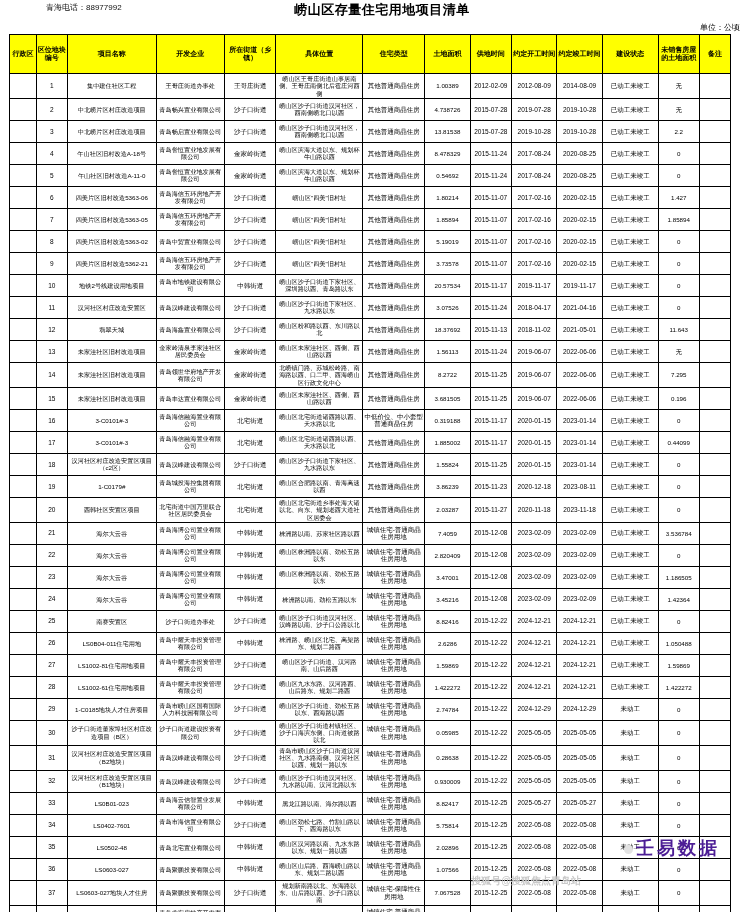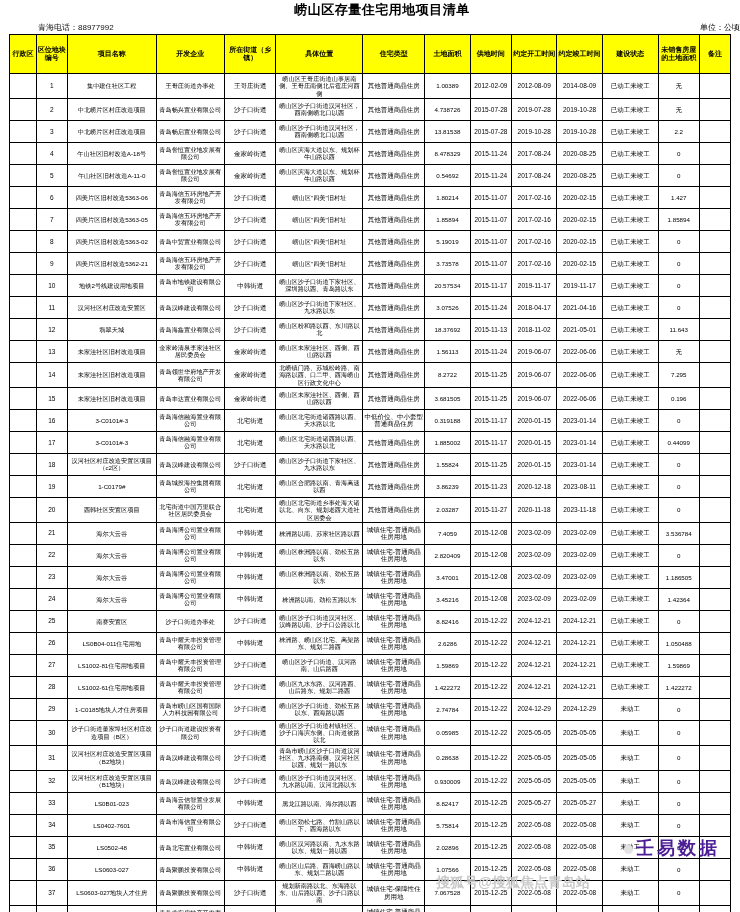--- a/index.html
+++ b/index.html
@@ -8,21 +8,21 @@
     font-family:"Liberation Sans","DejaVu Sans",sans-serif;
     color:#000;
   }
   .page{position:relative;width:740px;height:912px;}
   .top-row{position:relative;height:22px;}
   .doc-title{
     text-align:center;font-size:13px;font-weight:bold;
     line-height:20px;letter-spacing:.5px;padding-left:24px;
   }
   .phone{
-    position:absolute;left:38px;top:2px;font-size:8px;color:#111;margin-top:20px;
+    position:absolute;left:46px;top:2px;font-size:8px;color:#111;
   }
   .unit{
     text-align:right;font-size:8px;line-height:12px;
   }
   table{
     border-collapse:collapse;width:722px;margin:0 auto;
     table-layout:fixed;
   }
   th,td{
     border:1px solid #000;
@@ -51,22 +51,22 @@
   .col5{width:84px;}
   .col6{width:60px;}
   .col7{width:44px;}
   .col8{width:40px;}
   .col9{width:44px;}
   .col10{width:44px;}
   .col11{width:54px;}
   .col12{width:40px;}
   .col13{width:30px;}
   .watermark2{
-    position:absolute;right:150px;top:874px;
-    font-size:14px;color:#c9c9c9;font-weight:bold;
+    position:absolute;right:159px;top:874px;
+    font-size:10px;color:#c9c9c9;font-weight:bold;
   }
   .wm-big{
     position:absolute;right:20px;top:836px;
     font-size:18px;color:#4c1d95;font-weight:bold;letter-spacing:3px;
   }
   .wm-dot{
     display:inline-block;width:9px;height:9px;border-radius:50%;
     background:#e3e3e3;margin-right:3px;vertical-align:middle;
   }
 </style>

